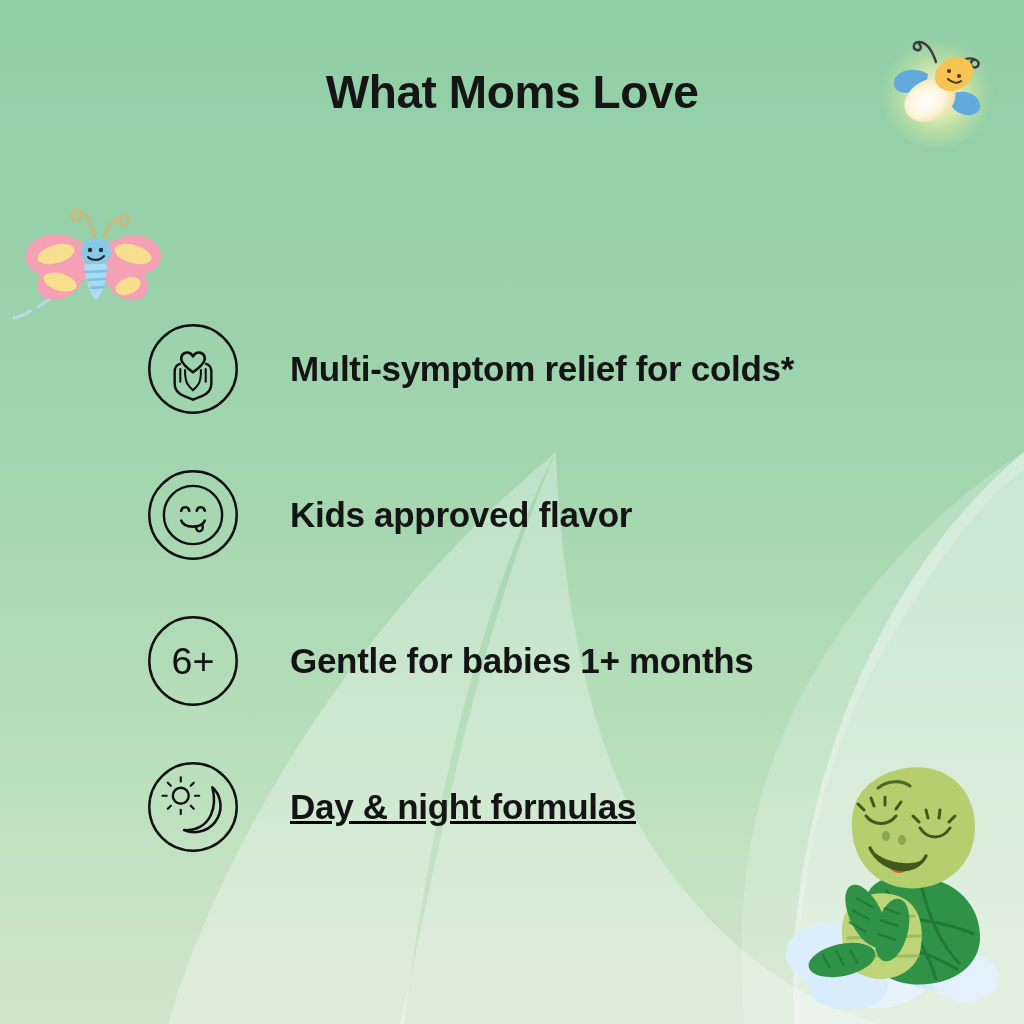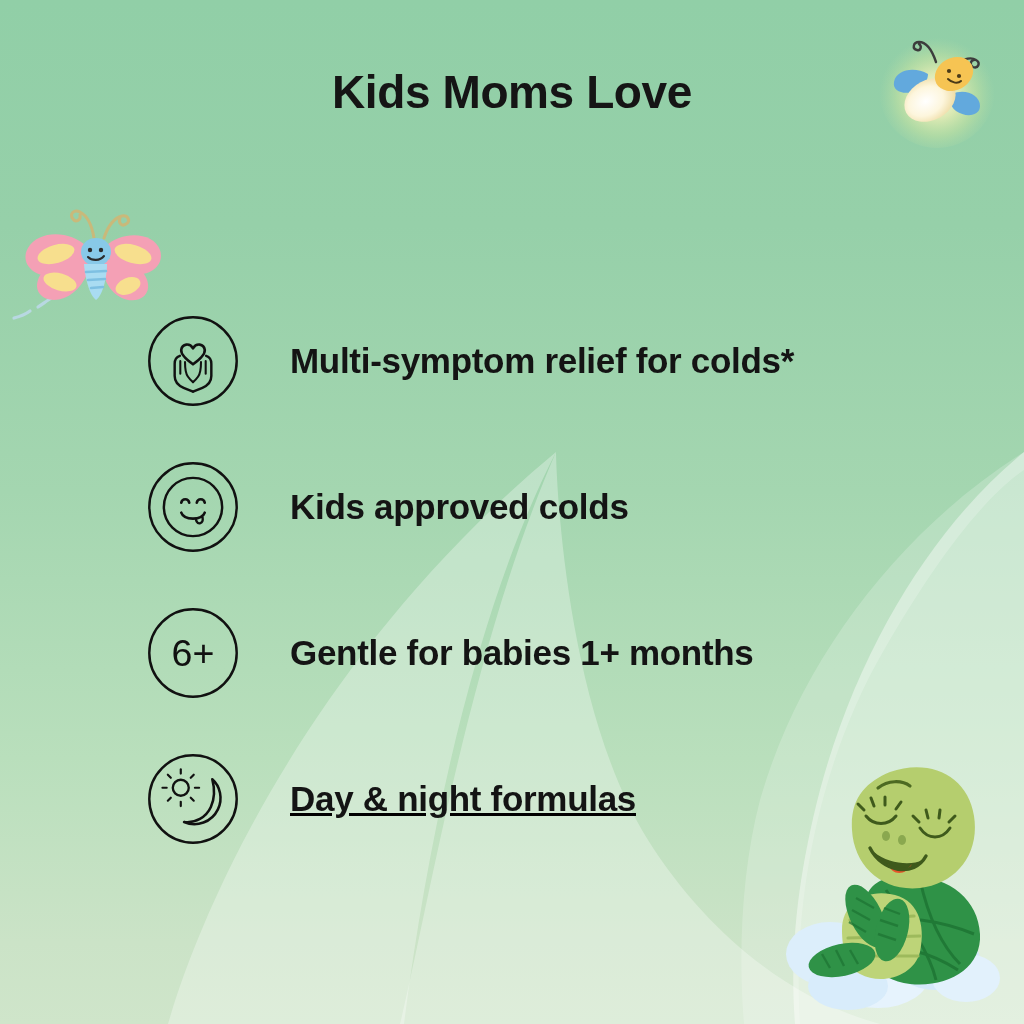--- a/index.html
+++ b/index.html
@@ -57,21 +57,21 @@
     color: #1b1b1b;
     line-height: 1.22;
     margin: 9px auto 0 auto;
     width: 760px;
     letter-spacing: -0.3px;
   }
 
   
   .features {
     position: absolute;
-    top: 313px;
+    top: 321px;
     left: 146px;
     width: 800px;
     z-index: 5;
   }
   .feature-row {
     display: flex;
     align-items: center;
     height: 96px;
     margin-bottom: 50px;
   }
@@ -106,21 +106,21 @@
   <svg class="leaf-layer" viewBox="0 0 1024 1024" preserveAspectRatio="none">
 
     <path d="M556 452 C556 452 560 700 648 840 C706 932 790 1000 880 1024 L400 1024 C430 900 470 650 556 452 Z" fill="#ffffff" opacity="0.30"></path>
     <path d="M556 452 C480 600 430 820 404 1024 L168 1024 C210 880 330 640 556 452 Z" fill="#ffffff" opacity="0.30"></path>
 
     <path d="M1024 452 C940 520 860 640 820 790 C795 886 790 960 795 1024 L1024 1024 Z" fill="#ffffff" opacity="0.42"></path>
     <path d="M1024 452 C900 530 800 660 760 800 C742 868 738 952 744 1024 L800 1024 C792 900 820 760 884 650 C930 570 980 500 1024 470 Z" fill="#ffffff" opacity="0.20"></path>
   </svg>
 
   <div class="header">
-    <h1 class="title">Kids Moms Love</h1>
+    <h1 class="title">What Moms Love</h1>
   </div>
 
   <div class="features">
 
     <div class="feature-row">
       <svg class="feature-icon" viewBox="0 0 100 100">
         <circle cx="50" cy="50" r="46.5" fill="none" stroke="#111" stroke-width="2.6"></circle>
         <path d="M50 36.5 C46.5 30.5 38.5 31.5 37.5 38 C36.7 43.3 43.5 48.8 50 53.5 C56.5 48.8 63.3 43.3 62.5 38 C61.5 31.5 53.5 30.5 50 36.5 Z" fill="none" stroke="#111" stroke-width="2.8" stroke-linejoin="round"></path>
         <path d="M36 44.5 C32.5 45.5 30.5 48.5 30.5 53 L30.5 66 C30.5 71.5 34 76 40 78.5 L50 82.5" fill="none" stroke="#111" stroke-width="2.6" stroke-linecap="round"></path>
         <path d="M64 44.5 C67.5 45.5 69.5 48.5 69.5 53 L69.5 66 C69.5 71.5 66 76 60 78.5 L50 82.5" fill="none" stroke="#111" stroke-width="2.6" stroke-linecap="round"></path>
@@ -134,21 +134,21 @@
 
     <div class="feature-row">
       <svg class="feature-icon" viewBox="0 0 100 100">
         <circle cx="50" cy="50" r="46.5" fill="none" stroke="#111" stroke-width="2.6"></circle>
         <circle cx="50" cy="50" r="31" fill="none" stroke="#111" stroke-width="2.6"></circle>
         <path d="M37.5 45.5 C38.5 40.5 45 40.5 46 45.5" fill="none" stroke="#111" stroke-width="2.8" stroke-linecap="round"></path>
         <path d="M54 45.5 C55 40.5 61.5 40.5 62.5 45.5" fill="none" stroke="#111" stroke-width="2.8" stroke-linecap="round"></path>
         <path d="M37.5 56 C40.5 64.5 59.5 64.5 62.5 56" fill="none" stroke="#111" stroke-width="2.8" stroke-linecap="round"></path>
         <path d="M53 62.8 C53 62.8 54 68.5 57.8 67.2 C61 66.1 60.2 61.2 60.2 61.2" fill="none" stroke="#111" stroke-width="2.5" stroke-linecap="round" stroke-linejoin="round"></path>
       </svg>
-      <span class="feature-label">Kids approved colds</span>
+      <span class="feature-label">Kids approved flavor</span>
     </div>
 
     <div class="feature-row">
       <svg class="feature-icon" viewBox="0 0 100 100">
         <circle cx="50" cy="50" r="46.5" fill="none" stroke="#111" stroke-width="2.6"></circle>
         <text x="50" y="50" text-anchor="middle" dominant-baseline="central" font-family="Liberation Sans, sans-serif" font-size="40" fill="#111">6+</text>
       </svg>
       <span class="feature-label">Gentle for babies 1+ months</span>
     </div>
 

